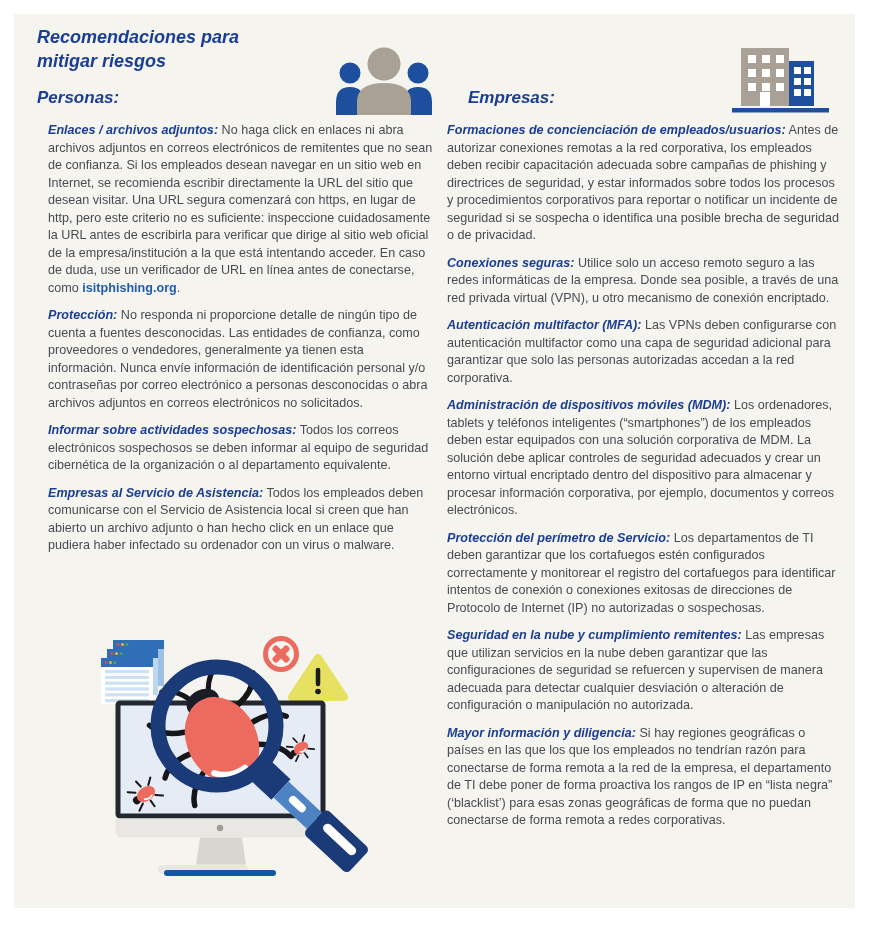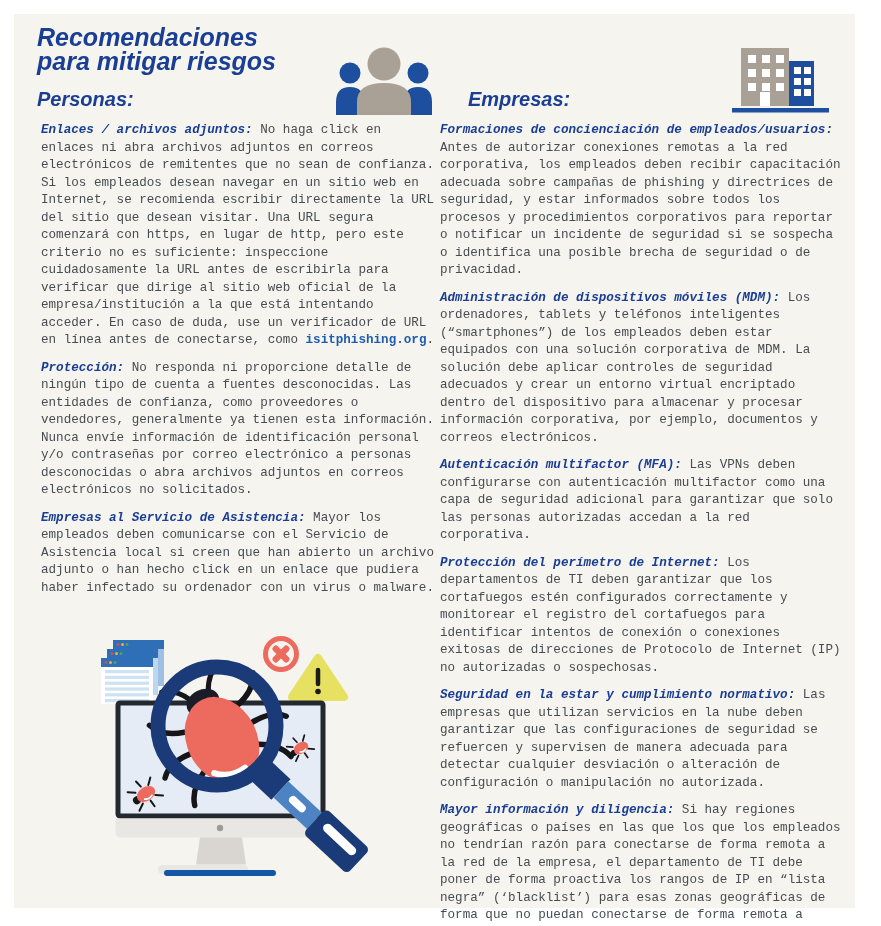--- a/index.html
+++ b/index.html
@@ -25,37 +25,37 @@
     background:var(--page-bg);
     font-family:"Liberation Sans", sans-serif;
     -webkit-font-smoothing:antialiased;
   }
   .panel{
     position:absolute;left:14px;top:14px;width:841px;height:894px;
     background:var(--panel-bg);
   }
   .doc-title{
     position:absolute;left:23px;top:11px;width:250px;
-    font-size:25px;line-height:24px;font-weight:bold;font-style:italic;
+    font-size:18px;line-height:24px;font-weight:bold;font-style:italic;
     color:var(--navy);
   }
   .col-heading{
     position:absolute;top:74px;
-    font-size:20px;font-weight:bold;font-style:italic;
+    font-size:17px;font-weight:bold;font-style:italic;
     color:var(--navy);
   }
   #personas-heading{left:23px;}
   #empresas-heading{left:454px;}
   .col{
     position:absolute;top:108px;
     font-size:12.6px;line-height:17.5px;color:var(--body-text);
   }
   .col-left{left:23px;width:397px;}
   .col-right{left:422px;width:408px;}
-  p.item{margin:0 0 10px 4px;font-family:Liberation Mono, monospace;}
+  p.item{margin:0 0 10px 11px;}
   .lead{color:var(--navy);font-weight:bold;font-style:italic;}
   .linkword{color:var(--link-blue);font-weight:bold;cursor:pointer;}
   .icon-abs{position:absolute;}
   #people-icon{left:320px;top:33px;}
   #buildings-icon{left:718px;top:34px;}
   #illustration{left:66px;top:604px;}
 </style>
 </head>
 <body>
 
@@ -101,44 +101,52 @@
   <div class="col col-left">
     <p class="item">
       <span class="lead">Enlaces / archivos adjuntos:</span>
       <span>No haga click en enlaces ni abra archivos adjuntos en correos electrónicos de remitentes que no sean de confianza. Si los empleados desean navegar en un sitio web en Internet, se recomienda escribir directamente la URL del sitio que desean visitar. Una URL segura comenzará con https, en lugar de http, pero este criterio no es suficiente: inspeccione cuidadosamente la URL antes de escribirla para verificar que dirige al sitio web oficial de la empresa/institución a la que está intentando acceder. En caso de duda, use un verificador de URL en línea antes de conectarse, como </span><span class="linkword">isitphishing.org</span><span>.</span>
     </p>
     <p class="item">
       <span class="lead">Protección:</span>
       <span>No responda ni proporcione detalle de ningún tipo de cuenta a fuentes desconocidas. Las entidades de confianza, como proveedores o vendedores, generalmente ya tienen esta información. Nunca envíe información de identificación personal y/o contraseñas por correo electrónico a personas desconocidas o abra archivos adjuntos en correos electrónicos no solicitados.</span>
     </p>
     <p class="item">
+      <span class="lead">Informar sobre actividades sospechosas:</span>
+      <span>Todos los correos electrónicos sospechosos se deben informar al equipo de seguridad cibernética de la organización o al departamento equivalente.</span>
+    </p>
+    <p class="item">
       <span class="lead">Empresas al Servicio de Asistencia:</span>
-      <span>Mayor los empleados deben comunicarse con el Servicio de Asistencia local si creen que han abierto un archivo adjunto o han hecho click en un enlace que pudiera haber infectado su ordenador con un virus o malware.</span>
+      <span>Todos los empleados deben comunicarse con el Servicio de Asistencia local si creen que han abierto un archivo adjunto o han hecho click en un enlace que pudiera haber infectado su ordenador con un virus o malware.</span>
     </p>
   </div>
 
   <div class="col col-right">
     <p class="item">
       <span class="lead">Formaciones de concienciación de empleados/usuarios:</span>
       <span>Antes de autorizar conexiones remotas a la red corporativa, los empleados deben recibir capacitación adecuada sobre campañas de phishing y directrices de seguridad, y estar informados sobre todos los procesos y procedimientos corporativos para reportar o notificar un incidente de seguridad si se sospecha o identifica una posible brecha de seguridad o de privacidad.</span>
     </p>
     <p class="item">
+      <span class="lead">Conexiones seguras:</span>
+      <span>Utilice solo un acceso remoto seguro a las redes informáticas de la empresa. Donde sea posible, a través de una red privada virtual (VPN), u otro mecanismo de conexión encriptado.</span>
+    </p>
+    <p class="item">
+      <span class="lead">Autenticación multifactor (MFA):</span>
+      <span>Las VPNs deben configurarse con autenticación multifactor como una capa de seguridad adicional para garantizar que solo las personas autorizadas accedan a la red corporativa.</span>
+    </p>
+    <p class="item">
       <span class="lead">Administración de dispositivos móviles (MDM):</span>
       <span>Los ordenadores, tablets y teléfonos inteligentes (“smartphones”) de los empleados deben estar equipados con una solución corporativa de MDM. La solución debe aplicar controles de seguridad adecuados y crear un entorno virtual encriptado dentro del dispositivo para almacenar y procesar información corporativa, por ejemplo, documentos y correos electrónicos.</span>
     </p>
     <p class="item">
-      <span class="lead">Autenticación multifactor (MFA):</span>
-      <span>Las VPNs deben configurarse con autenticación multifactor como una capa de seguridad adicional para garantizar que solo las personas autorizadas accedan a la red corporativa.</span>
-    </p>
-    <p class="item">
-      <span class="lead">Protección del perímetro de Internet:</span>
+      <span class="lead">Protección del perímetro de Servicio:</span>
       <span>Los departamentos de TI deben garantizar que los cortafuegos estén configurados correctamente y monitorear el registro del cortafuegos para identificar intentos de conexión o conexiones exitosas de direcciones de Protocolo de Internet (IP) no autorizadas o sospechosas.</span>
     </p>
     <p class="item">
-      <span class="lead">Seguridad en la estar y cumplimiento normativo:</span>
+      <span class="lead">Seguridad en la nube y cumplimiento remitentes:</span>
       <span>Las empresas que utilizan servicios en la nube deben garantizar que las configuraciones de seguridad se refuercen y supervisen de manera adecuada para detectar cualquier desviación o alteración de configuración o manipulación no autorizada.</span>
     </p>
     <p class="item">
       <span class="lead">Mayor información y diligencia:</span>
       <span>Si hay regiones geográficas o países en las que los que los empleados no tendrían razón para conectarse de forma remota a la red de la empresa, el departamento de TI debe poner de forma proactiva los rangos de IP en “lista negra” (‘blacklist’) para esas zonas geográficas de forma que no puedan conectarse de forma remota a redes corporativas.</span>
     </p>
   </div>
 
   <svg id="illustration" class="icon-abs" width="322" height="282" viewBox="0 0 322 282">
 

